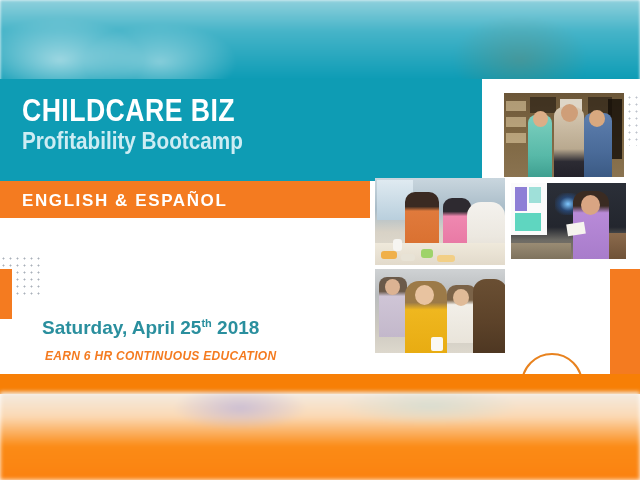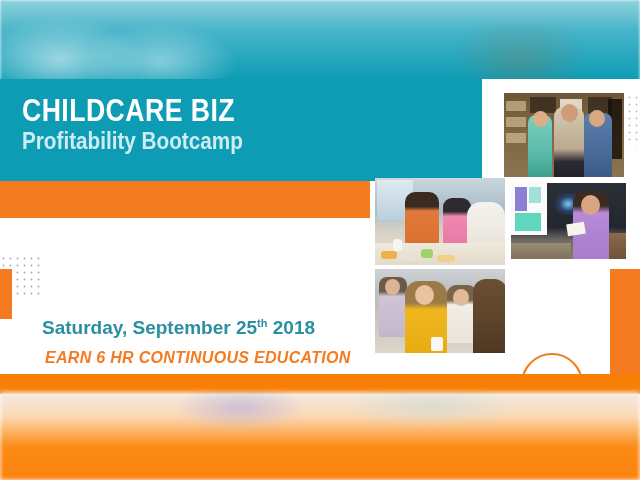--- a/index.html
+++ b/index.html
@@ -133,21 +133,21 @@
     color: #2a8f9e;
     font-size: 19px;
     font-weight: bold;
     white-space: nowrap;
   }
   .date-line sup { font-size: 11px; }
   .ce-line {
     position: absolute;
     left: 45px; top: 270px;
     color: #f47b20;
-    font-size: 16px;
+    font-size: 12px;
     font-weight: bold;
     font-style: italic;
     letter-spacing: .3px;
     white-space: nowrap;
   }
 
   
   .photo { position: absolute; overflow: hidden; }
   .photo-a { left: 504px; top: 14px;  width: 120px; height: 84px; }
   .photo-b { left: 375px; top: 99px;  width: 130px; height: 87px; }
@@ -271,28 +271,29 @@
   <div class="backdrop-bottom-solid"></div>
   <div class="backdrop-bottom"></div>
 
   <div class="card">
 
     <div class="teal-block"></div>
     <div class="title-main">CHILDCARE BIZ</div>
     <div class="title-sub">Profitability Bootcamp</div>
 
     <div class="lang-bar"></div>
+    <div class="lang-text">ENGLISH &amp; ESPAÑOL</div>
 
     <div class="dots-left"></div>
     <div class="dots-right"></div>
 
     <div class="orange-left-tab"></div>
     <div class="orange-right"></div>
 
-    <div class="date-line"><span>Saturday, September 25</span><sup>th</sup><span> 2018</span></div>
+    <div class="date-line"><span>Saturday, April 25</span><sup>th</sup><span> 2018</span></div>
     <div class="ce-line">EARN 6 HR CONTINUOUS EDUCATION</div>
 
     <div class="photo photo-b">
       <div class="pB-bg"></div>
       <div class="pB-win"></div>
       <div class="pB-p1"></div>
       <div class="pB-p2"></div>
       <div class="pB-p3"></div>
       <div class="pB-table"></div>
       <div class="pB-food" style="left:6px;  bottom:6px;  width:16px; height:8px;  background:#f0b04a;"></div>

